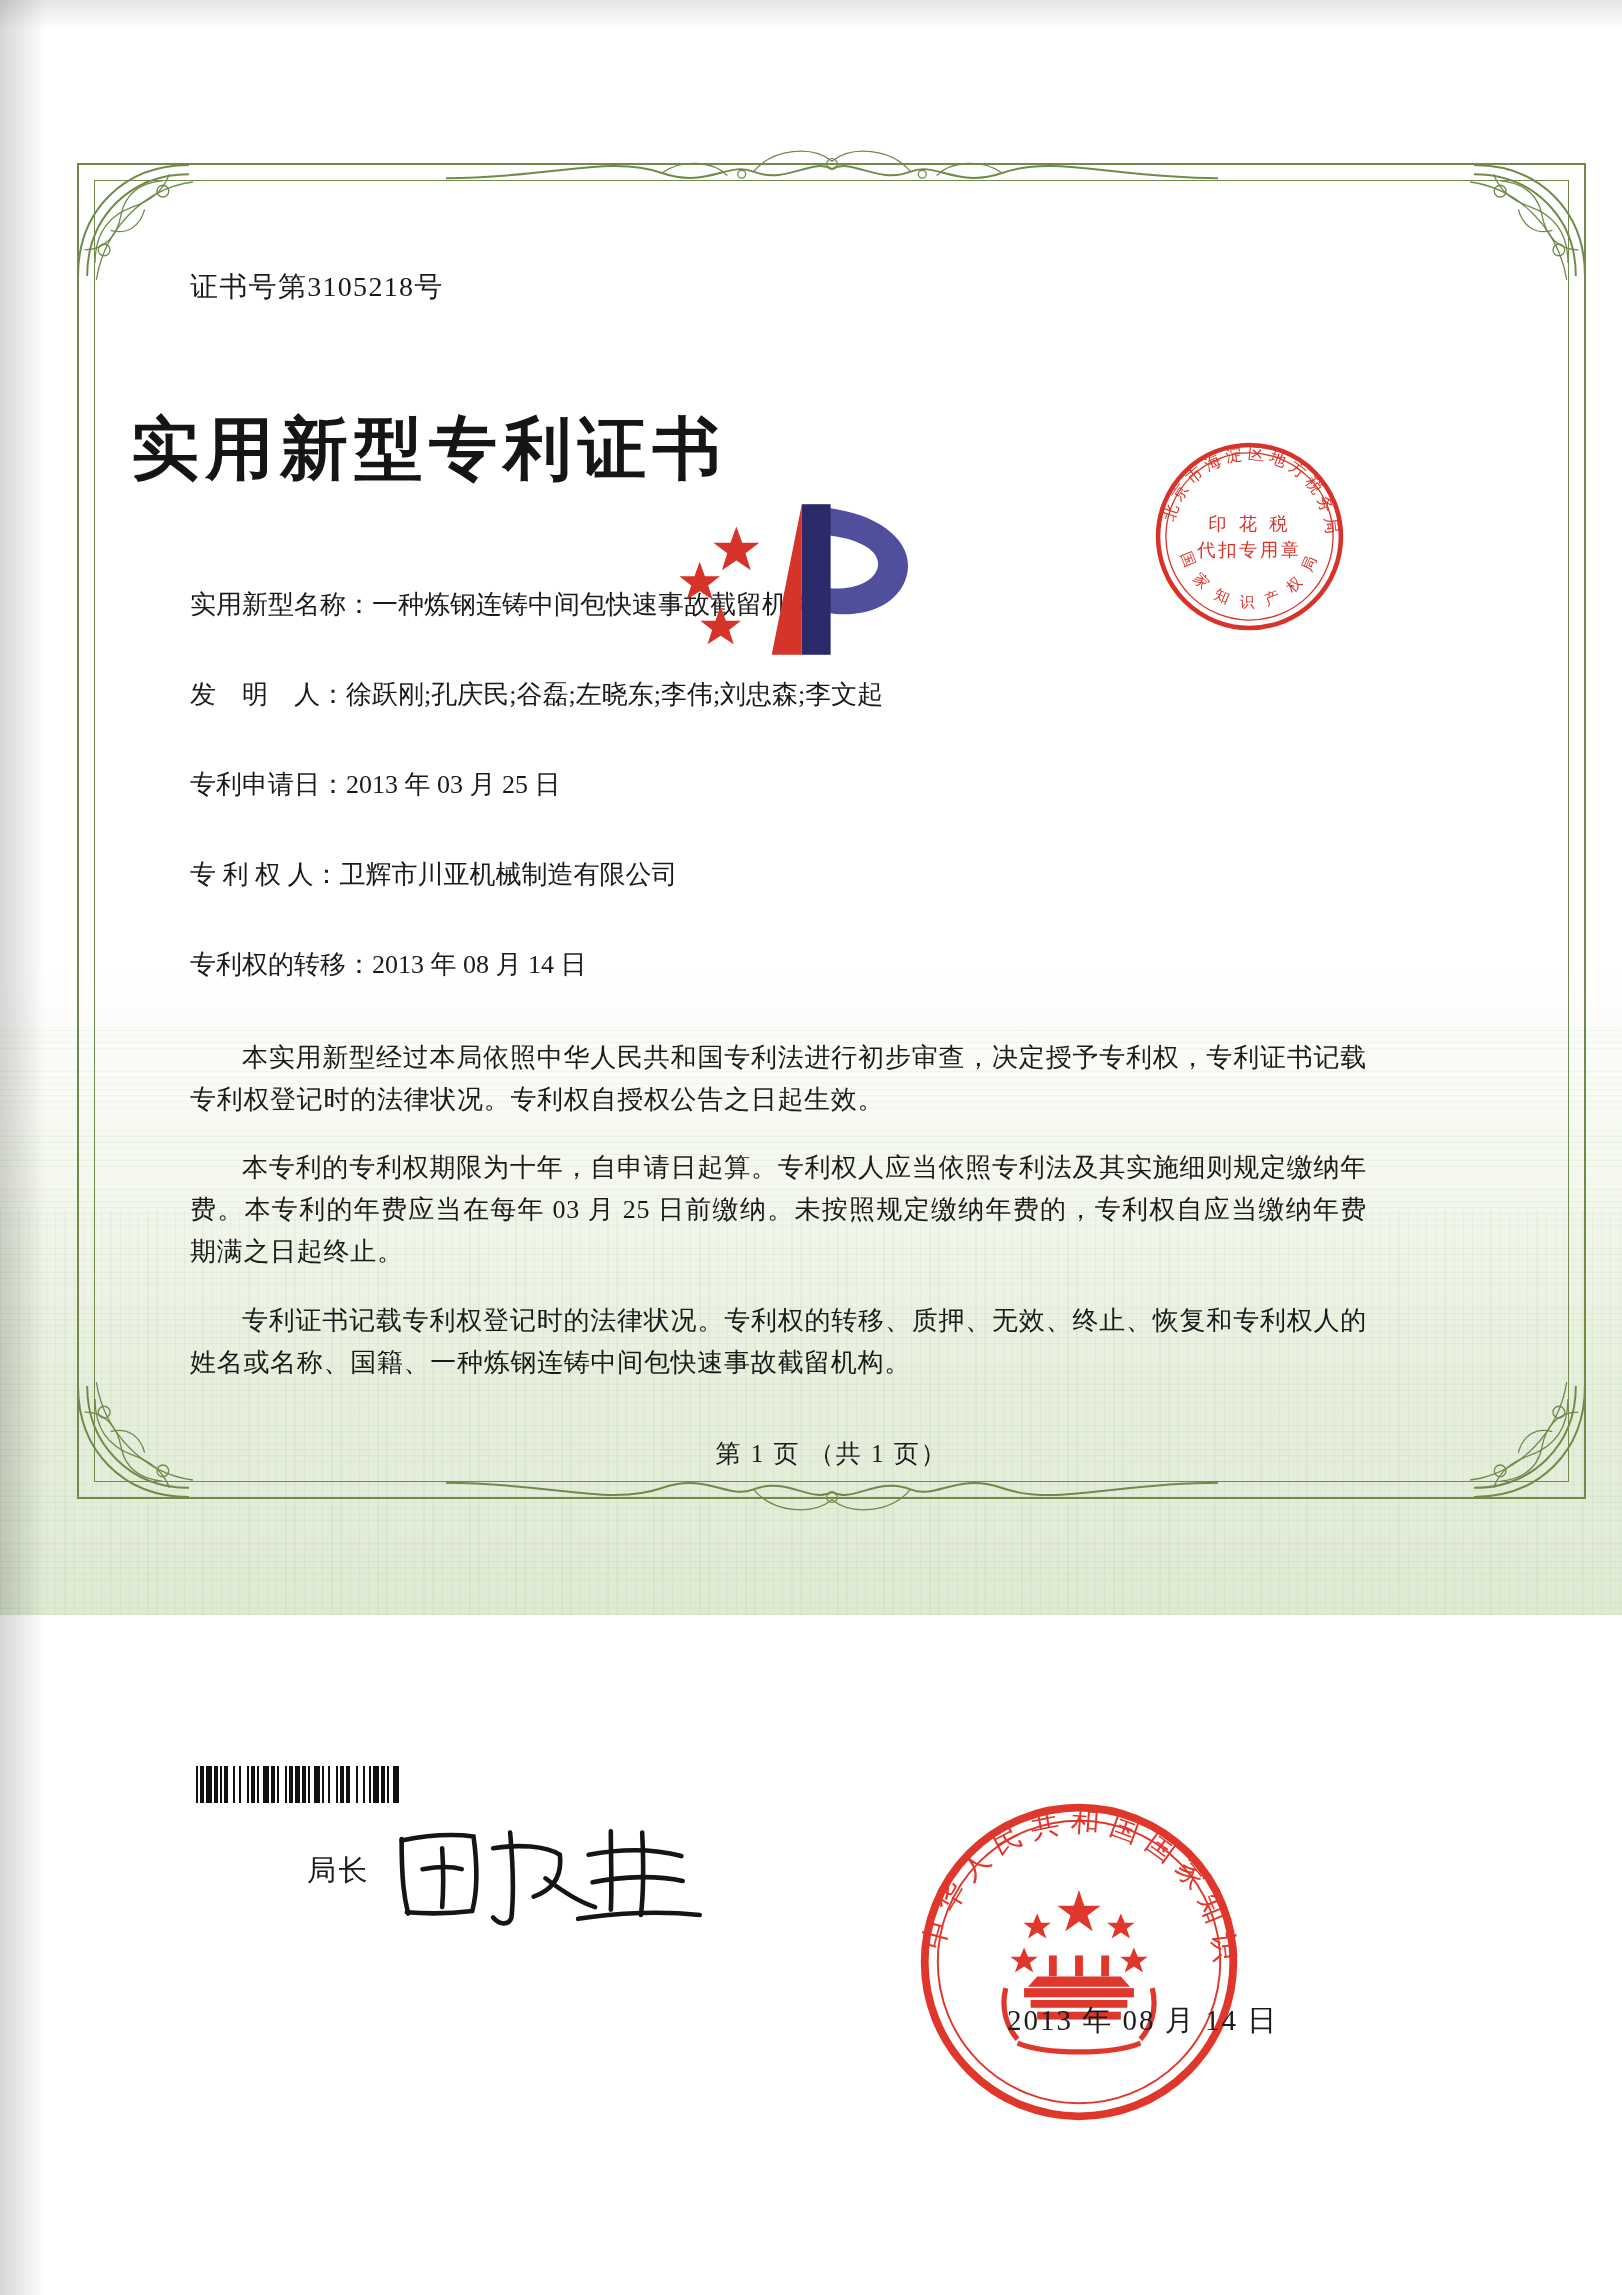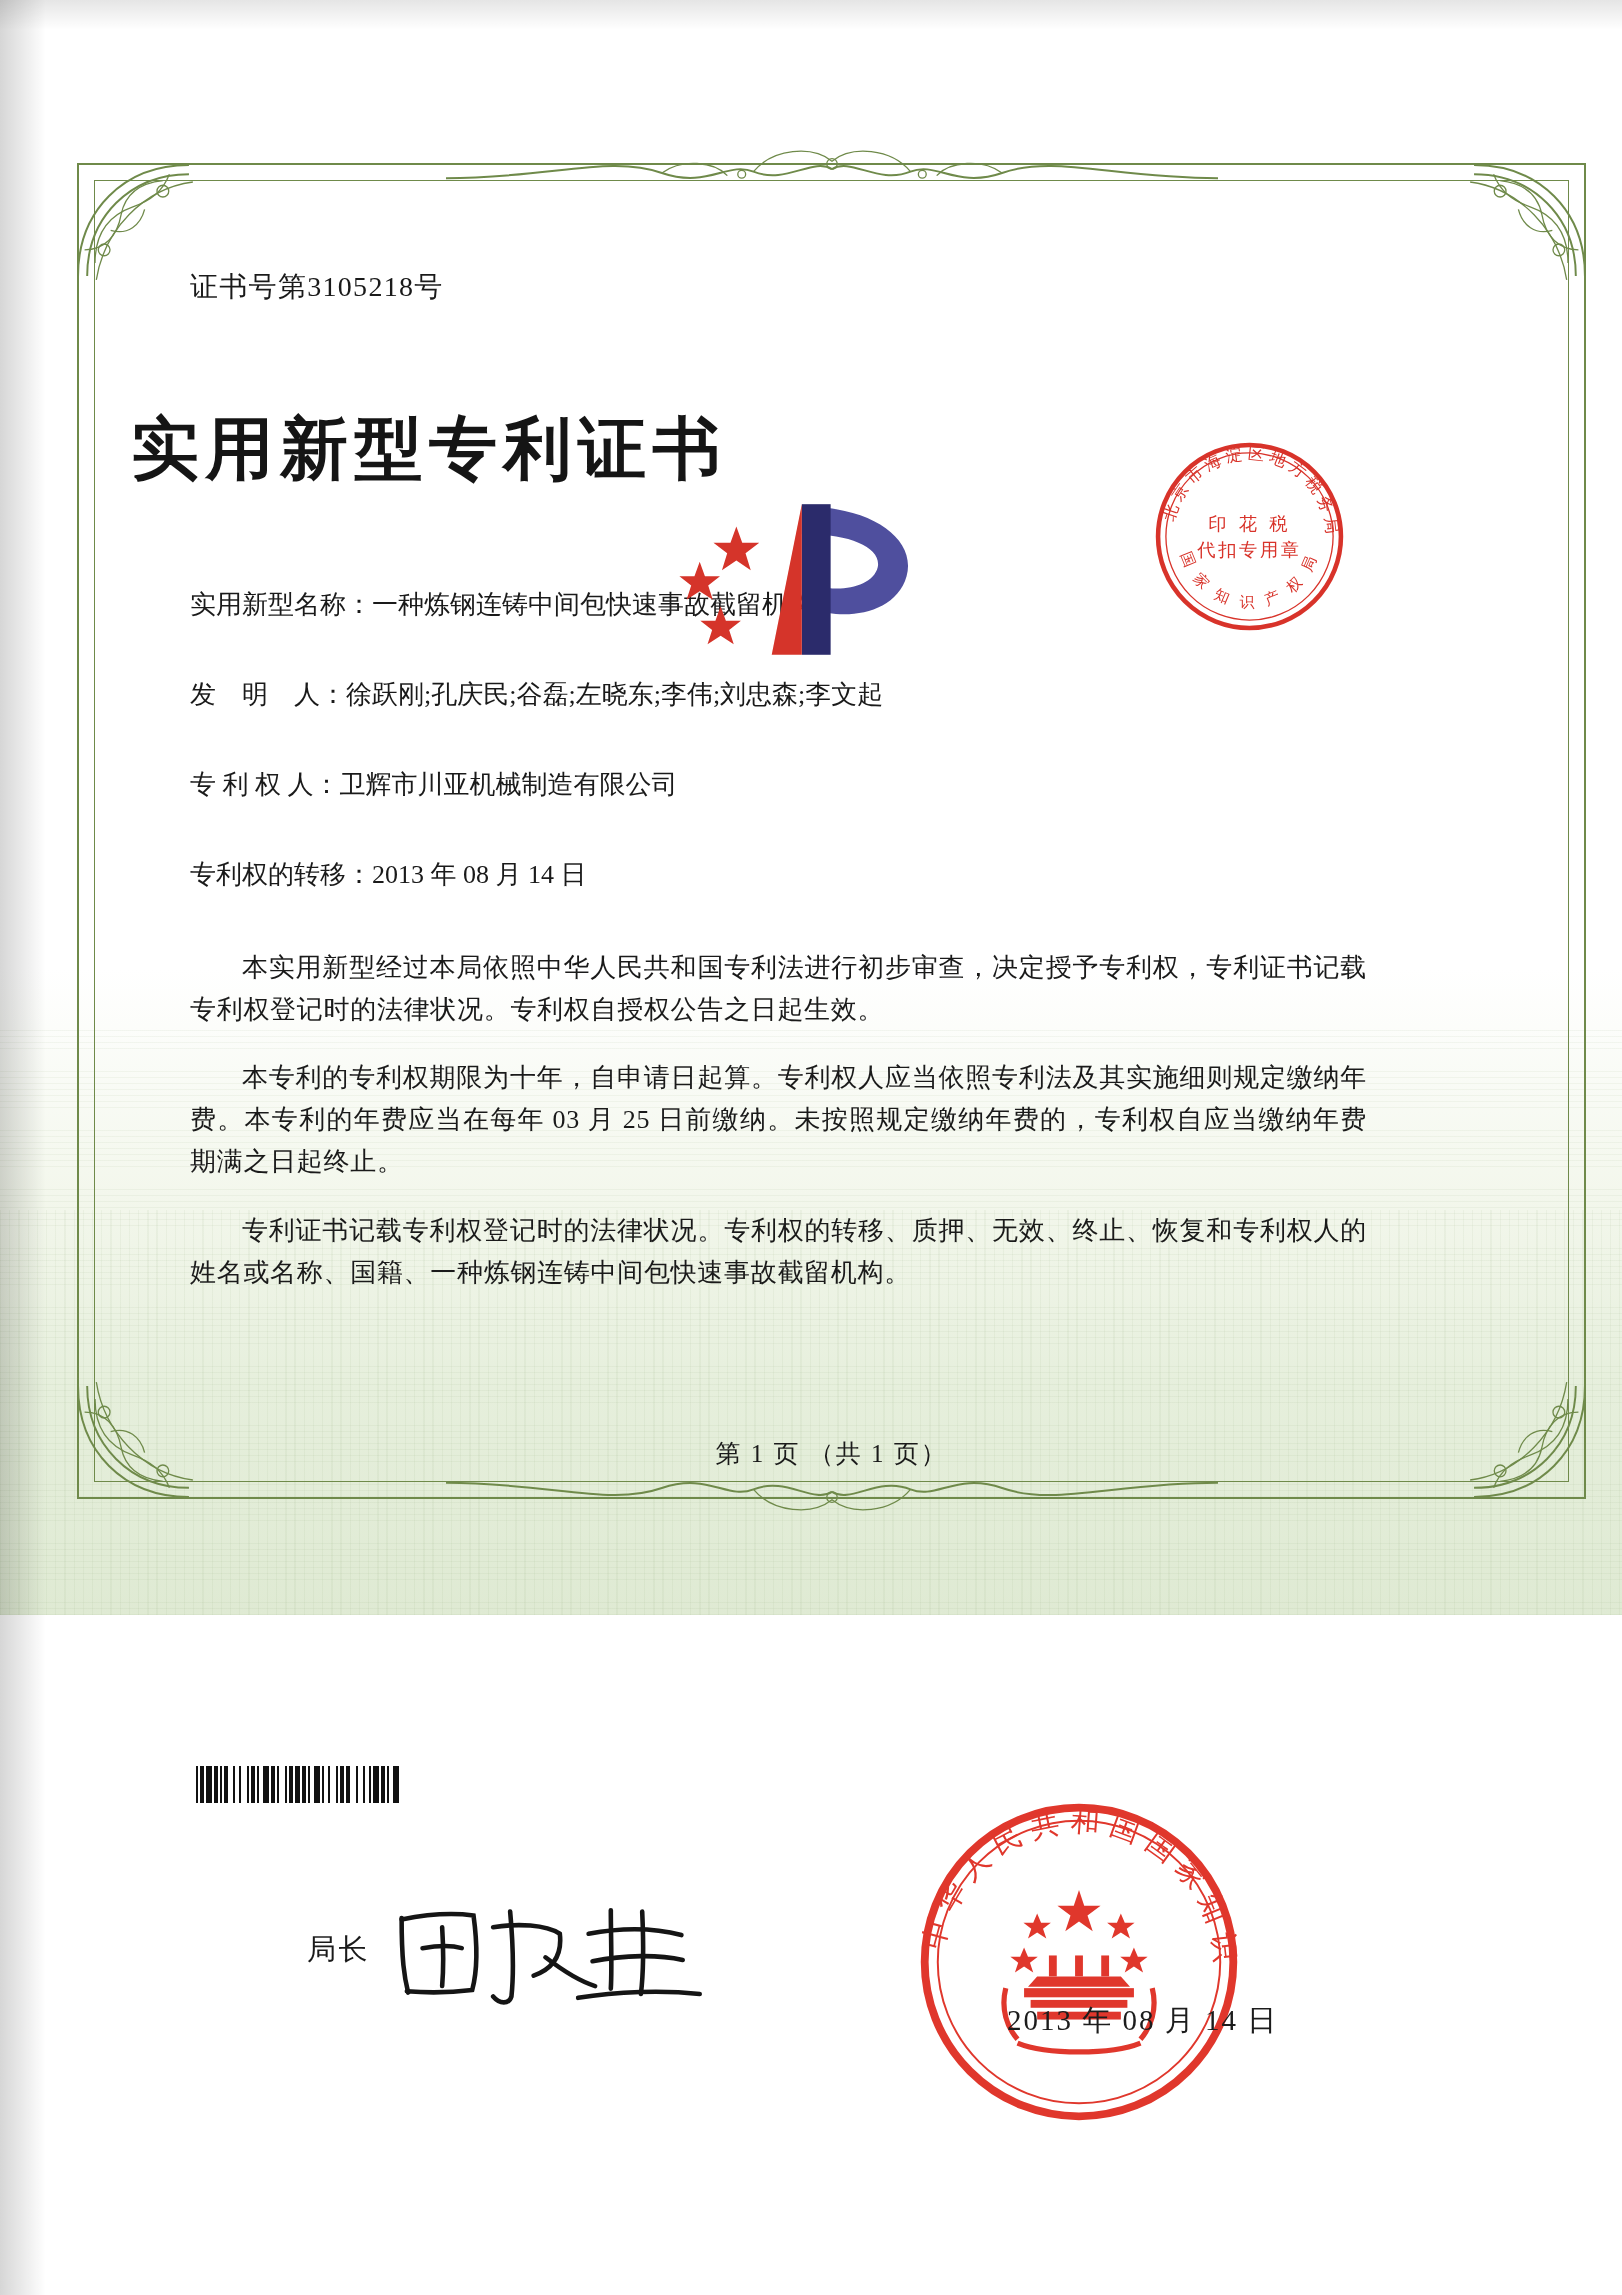--- a/index.html
+++ b/index.html
@@ -101,21 +101,21 @@
   }
 
   
   .barcode{
     position:absolute;left:196px;top:1766px;width:425px;height:37px;
     display:flex;align-items:stretch;
   }
   .barcode i{display:block;background:#111;}
 
   
-  .sig-row{position:absolute;left:307px;top:1888px;display:flex;align-items:center;}
+  .sig-row{position:absolute;left:307px;top:1809px;display:flex;align-items:center;}
   .sig-label{font-size:29px;letter-spacing:2.6px;margin-right:11.8px;}
   .sig-mark{width:340px;height:124px;}
 
   
   .seal-main{position:absolute;left:909px;top:1792px;width:340px;height:340px;}
 
   
   .issue-date{
     position:absolute;left:1007px;top:2001px;font-size:29px;letter-spacing:2px;
     color:#1c1c1c;
@@ -272,20 +272,24 @@
     <div class="fields">
       <div class="field">
         <span class="f-label">实用新型名称：</span>
         <span class="f-value">一种炼钢连铸中间包快速事故截留机构</span>
       </div>
       <div class="field">
         <span class="f-label">发　明　人：</span>
         <span class="f-value">徐跃刚;孔庆民;谷磊;左晓东;李伟;刘忠森;李文起</span>
       </div>
       <div class="field">
+        <span class="f-label">专利申请日：</span>
+        <span class="f-value">2013 年 03 月 25 日</span>
+      </div>
+      <div class="field">
         <span class="f-label">专 利 权 人：</span>
         <span class="f-value">卫辉市川亚机械制造有限公司</span>
       </div>
       <div class="field">
         <span class="f-label">专利权的转移：</span>
         <span class="f-value">2013 年 08 月 14 日</span>
       </div>
     </div>
 
     <div class="paras">

